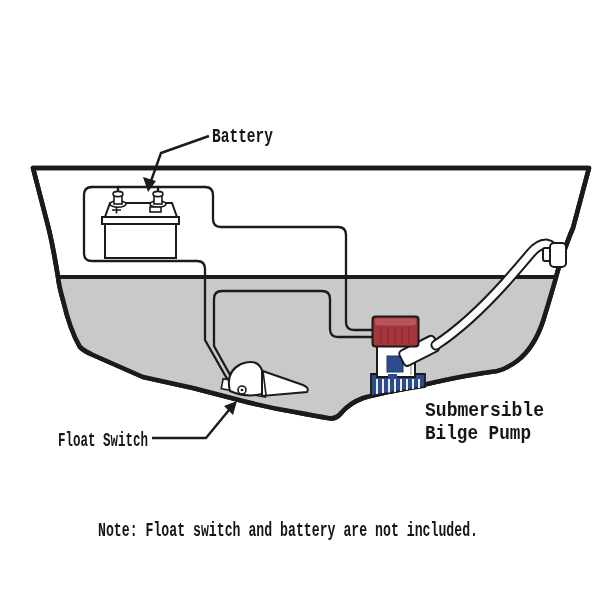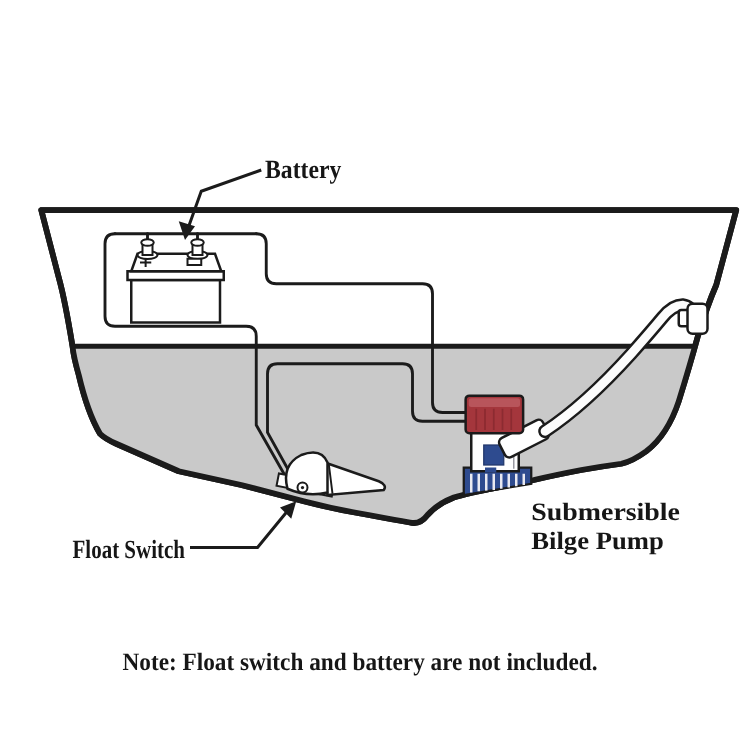--- a/index.html
+++ b/index.html
@@ -1,17 +1,17 @@
 <!DOCTYPE html>
 <html><head>
 <meta charset="utf-8">
 <style>
   html,body{margin:0;padding:0;background:#ffffff;}
   .stage{position:relative;width:600px;height:600px;background:#ffffff;overflow:hidden;
-         font-family:Liberation Serif, serif;}
+         font-family:Liberation Mono, monospace;}
   svg{display:block;}
   .outline{stroke:#1b1b1b;fill:none;}
   .hull{fill:#ffffff;stroke:#1b1b1b;stroke-width:4.6;stroke-linejoin:round;}
   .hull-restroke{fill:none;stroke:#1b1b1b;stroke-width:4.6;stroke-linejoin:round;}
   .waterline{stroke:#1b1b1b;stroke-width:4;fill:none;}
   .wire{fill:none;stroke:#1b1b1b;stroke-width:2.3;stroke-linecap:round;}
   .part-white{fill:#ffffff;stroke:#1b1b1b;stroke-width:2;}
   .part-white-thin{fill:#ffffff;stroke:#1b1b1b;stroke-width:1.6;}
   .leader{fill:none;stroke:#1b1b1b;stroke-width:2.4;stroke-linejoin:round;}
   .arrowhead{fill:#1b1b1b;stroke:none;}

